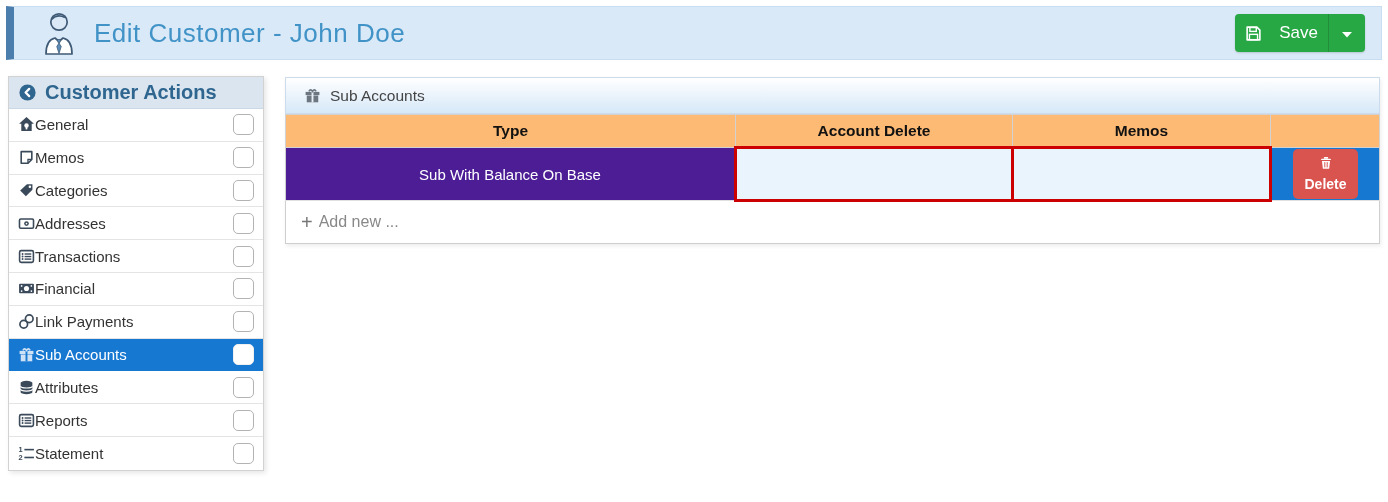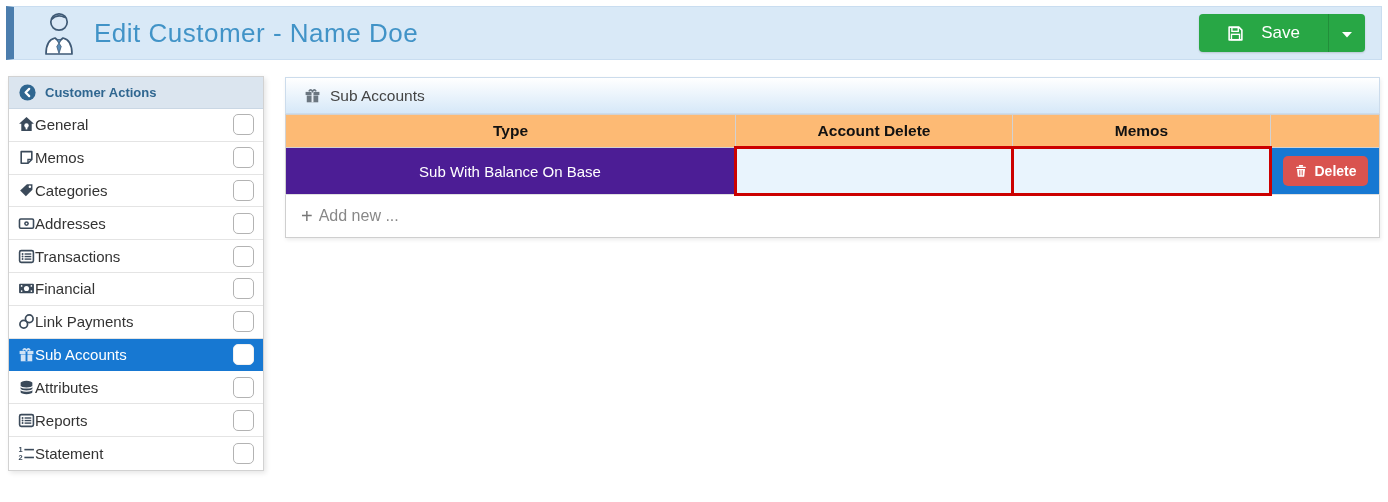--- a/index.html
+++ b/index.html
@@ -7,31 +7,31 @@
               font-family:"Liberation Sans", sans-serif; background:#fff; }
 
   
   .app-header { position:absolute; left:6px; top:6px; width:1376px; height:54px;
     background:#d9e9f7; border:1px solid #c9ddf0; border-left:8px solid #4b7dad;
     display:flex; align-items:center; }
   .person-badge { margin-left:24px; width:42px; height:46px; display:flex; align-items:center; }
   .page-title { margin-left:14px; font-size:26px; color:#4193c7; letter-spacing:0.5px; }
   .save-group { margin-left:auto; margin-right:16px; display:flex; height:38px;
     background:#28a745; border-radius:4px; overflow:hidden; box-shadow:0 1px 2px rgba(0,0,0,0.15); }
-  .save-main { display:flex; align-items:center; gap:17px; padding:0 28px; color:#fff;
+  .save-main { display:flex; align-items:center; gap:17px; padding:0 10px; color:#fff;
     font-size:17px; cursor:pointer; border:none; background:transparent; }
   .save-caret { display:flex; align-items:center; padding:0 13px; cursor:pointer;
     border-left:1px solid rgba(0,0,0,0.15); }
 
   
   .sidebar { position:absolute; left:8px; top:76px; width:256px; background:#fff;
     border:1px solid #d2d2d2; box-shadow:2px 2px 5px rgba(0,0,0,0.10); }
   .sidebar-header { height:32px; background:#dbe5ef; border-bottom:1px solid #cad7e4;
     display:flex; align-items:center; gap:9px; padding:0 10px;
-    color:#2f6690; font-weight:bold; font-size:13px; cursor:pointer; }
+    color:#2f6690; font-weight:bold; font-size:20px; cursor:pointer; }
   .side-item { height:32.8px; display:flex; align-items:center; padding:0 9px;
     border-bottom:1px solid #e4e4e4; font-size:15px; color:#333; cursor:pointer; background:#fff; }
   .side-item:last-child { border-bottom:none; }
   .side-item .icn, .sidebar-header .icn { width:17px; height:17px; display:flex; flex:0 0 17px; }
   .side-item .cbx { margin-left:auto; width:21px; height:21px; border:1px solid #b3b3b3;
     border-radius:5px; background:#fff; flex:0 0 21px; cursor:pointer; }
   .side-item.selected { background:#1778d2; color:#fff; border-bottom-color:#1778d2; }
   .side-item.selected .cbx { border-color:#f0f0f0; }
 
   
@@ -47,39 +47,39 @@
   table.grid th { background:#fdba74; border:1px solid #d2d2d2; height:33px;
     font-size:15.5px; font-weight:bold; color:#111; text-align:center; }
   tr.data-row { height:47px; }
   td.type-cell { background:#4c1d95; color:#fff; text-align:center; font-size:15px; }
   td.input-cell { background:#e9f4fd; border:3px solid #cc0000; padding:0; }
   td.input-cell input { width:100%; height:100%; border:none; background:transparent;
     outline:none; font-size:15px; padding:0 8px; }
   td.action-cell { background:#1778d2; text-align:center; }
   .delete-btn { background:#d9534f; color:#fff; border:none; border-radius:5px;
     padding:7px 11px; font-weight:bold; font-size:14px; cursor:pointer;
-    display:inline-flex; align-items:center; gap:6px; font-family:"Liberation Sans",sans-serif; }
+    display:inline-flex; align-items:center; gap:6px; font-family:"Liberation Sans",sans-serif;flex-direction:column; }
   tr.add-row td { height:43px; padding-left:15px; color:#888; font-size:16px;
     background:#fff; cursor:pointer; border-top:1px solid #e0e0e0; }
   .plus-glyph { font-size:20px; color:#777; margin-right:6px; vertical-align:-2px; }
 </style>
 </head>
 <body>
 
 <div class="app-header">
   <span class="person-badge">
     <svg viewBox="0 0 40 46" width="42" height="46">
       <circle cx="20" cy="12" r="8.2" fill="#dbe9f7" stroke="#3f5a76" stroke-width="1.7"></circle>
       <path d="M12.5 9.5 Q18 3.5 26 7.5" fill="none" stroke="#3f5a76" stroke-width="1.7"></path>
       <path d="M7 44 Q7 30 16 28 L20 31.5 L24 28 Q33 30 33 44 Z" fill="#ffffff" stroke="#3f5a76" stroke-width="1.7" stroke-linejoin="round"></path>
       <path d="M18 29.5 H22 L20.5 33 H19.5 Z" fill="#5b8db8" stroke="#3f5a76" stroke-width="0.8"></path>
       <path d="M20 33 L17.8 36.5 L20 43.5 L22.2 36.5 Z" fill="#5b8db8" stroke="#3f5a76" stroke-width="0.8"></path>
     </svg>
   </span>
-  <div class="page-title">Edit Customer - Name Doe</div>
+  <div class="page-title">Edit Customer - John Doe</div>
   <div class="save-group">
     <button class="save-main">
       <span style="display:flex;">
         <svg viewBox="0 0 16 16" width="17" height="17">
           <path d="M2 2 H11.2 L14 4.8 V14 H2 Z" fill="none" stroke="#fff" stroke-width="1.5" stroke-linejoin="round"></path>
           <rect x="4.6" y="2.4" width="6" height="3.6" fill="none" stroke="#fff" stroke-width="1.3"></rect>
           <rect x="4.2" y="8.8" width="7.6" height="5" fill="none" stroke="#fff" stroke-width="1.3"></rect>
         </svg>
       </span>
       <span>Save</span>

